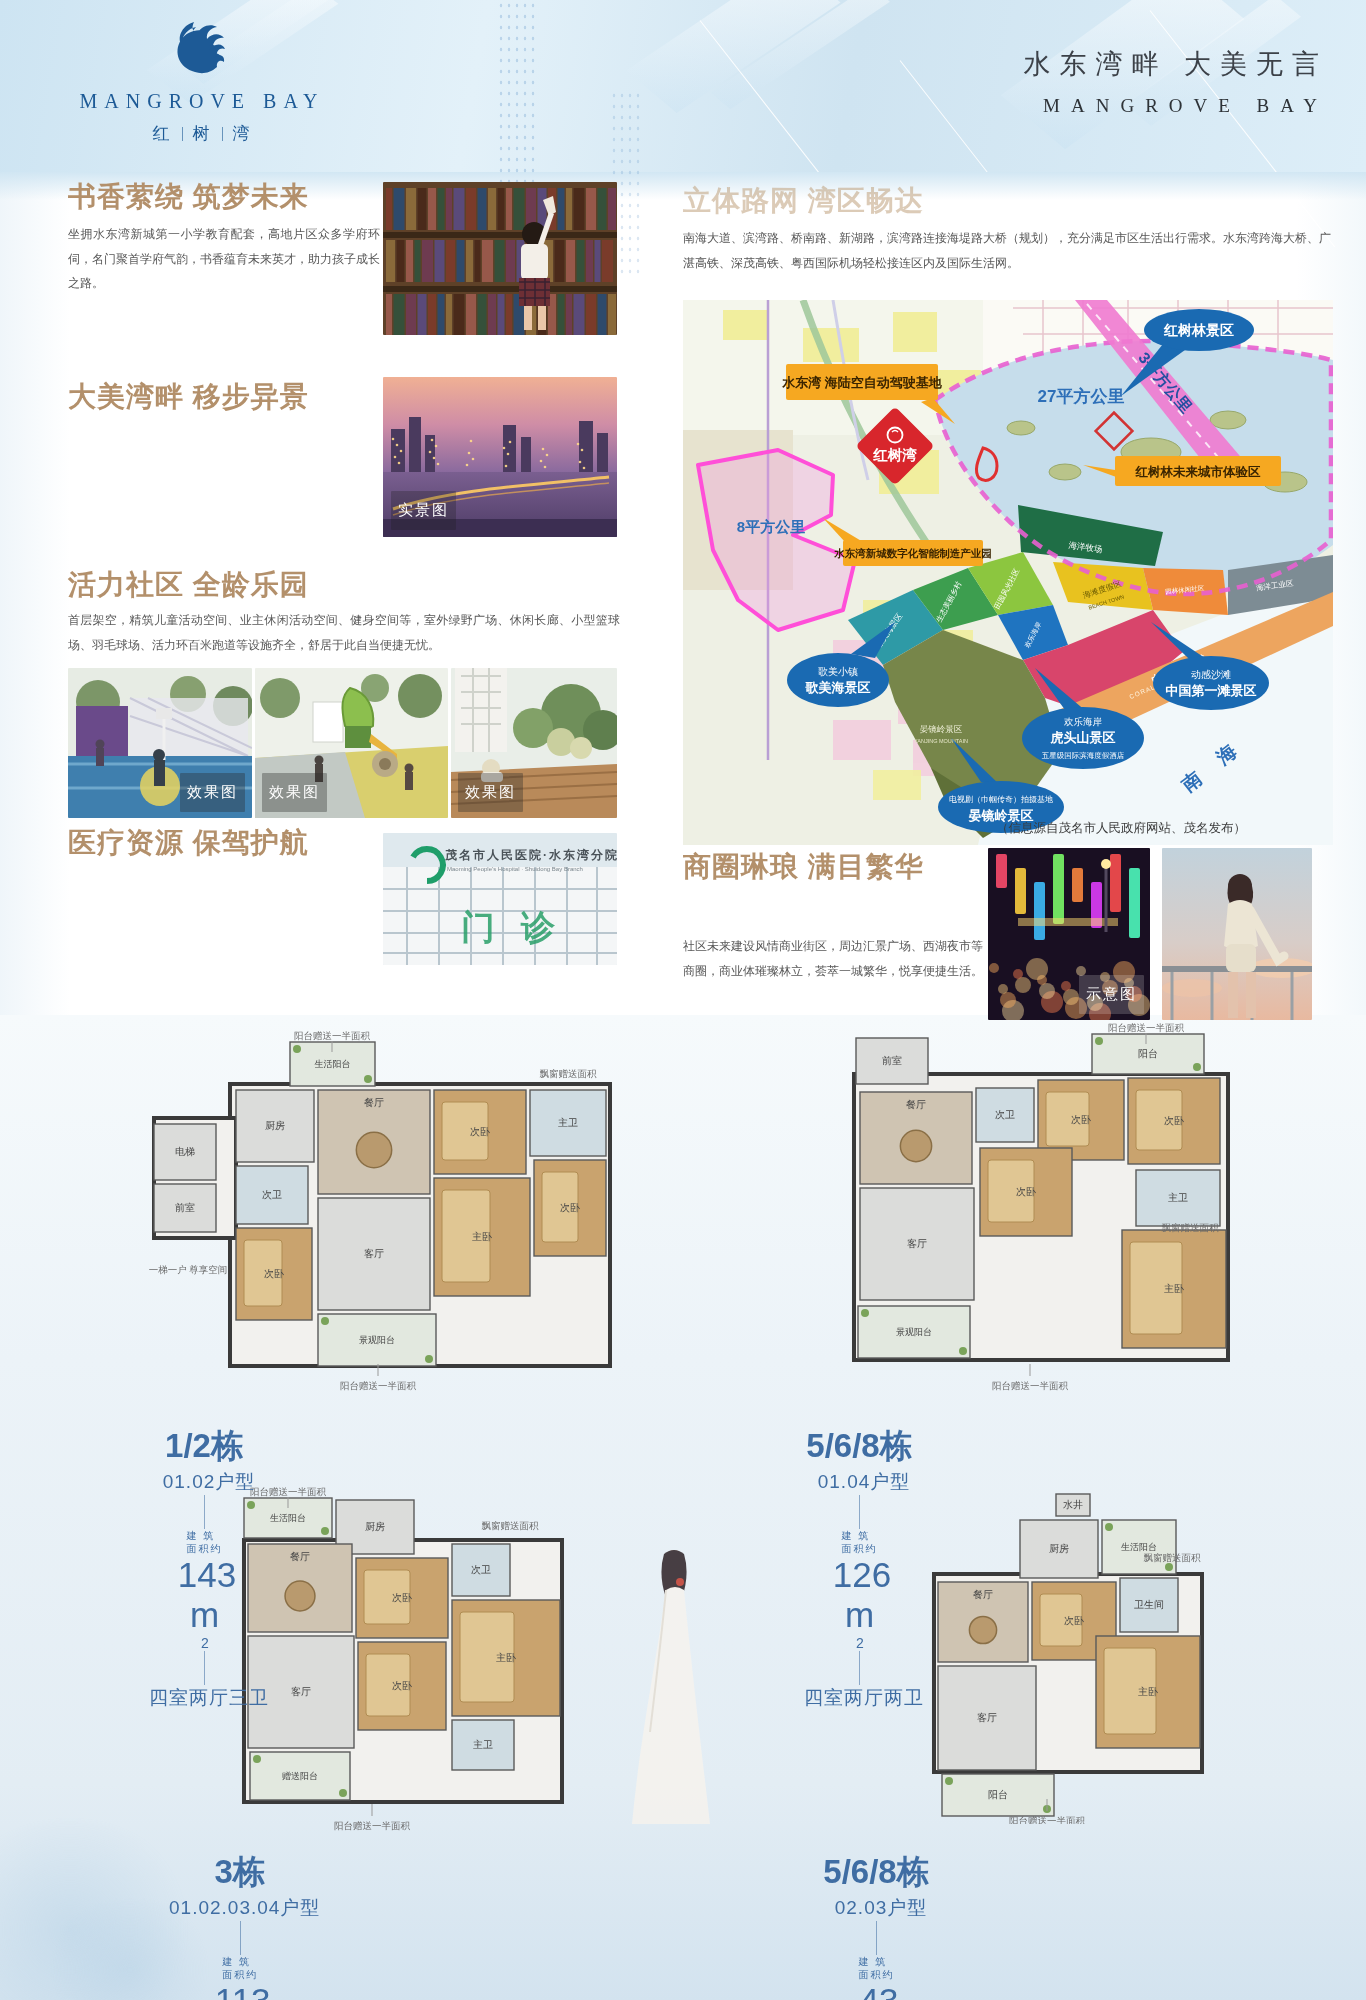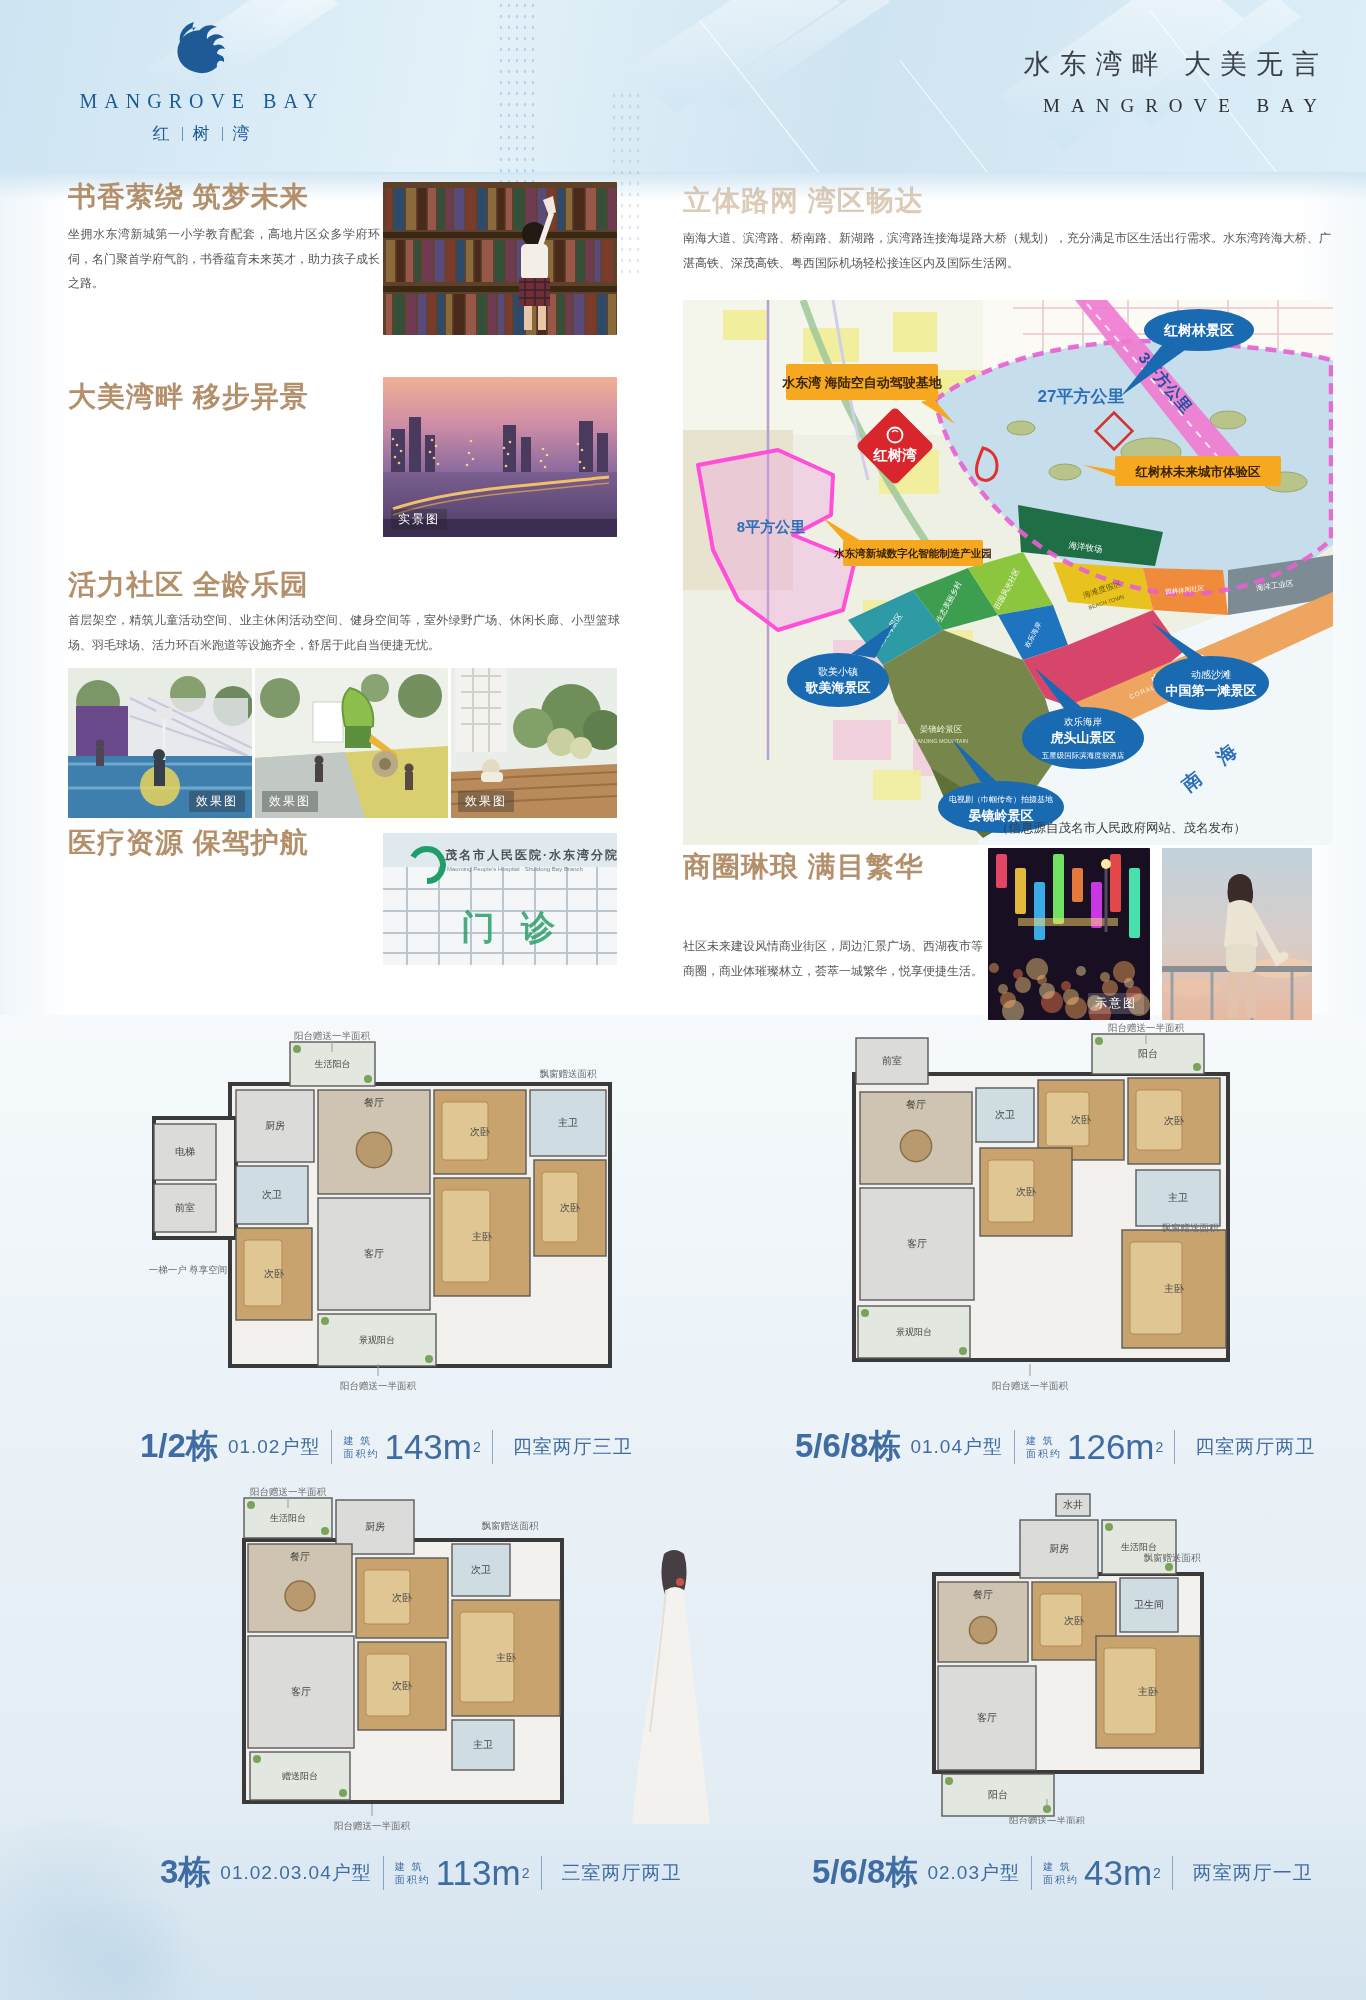--- a/index.html
+++ b/index.html
@@ -19,24 +19,24 @@
   #logo .en{font-family:"Liberation Serif",serif;font-size:20px;letter-spacing:7px;margin-top:6px;}
   #logo .cn{margin-top:9px;font-size:17px;letter-spacing:2px;display:flex;justify-content:center;align-items:center;gap:10px;}
   #logo .cn .bar{width:1px;height:14px;background:#1d5a96;opacity:.6;}
   #slogan{position:absolute;right:38px;top:46px;text-align:right;}
   #slogan .cn{font-size:27px;letter-spacing:9px;color:#3c4148;font-weight:500;}
   #slogan .en{font-family:"Liberation Serif",serif;font-size:19px;letter-spacing:11px;color:#2e3338;margin-top:13px;}
   
   .sec-title{position:absolute;font-size:28px;font-weight:600;color:#b3906b;letter-spacing:1px;white-space:nowrap;}
   .sec-body{position:absolute;font-size:12px;line-height:2.05;color:#575757;text-align:justify;}
   .photo{position:absolute;overflow:hidden;border-radius:1px;}
-  .ptag{position:absolute;font-size:12px;color:#fff;background:rgba(40,40,40,.35);
-    padding:2px 7px;letter-spacing:2px;border-radius:1px;}
+  .ptag{position:absolute;font-size:15px;color:#fff;background:rgba(40,40,40,.35);
+    padding:10px 7px;letter-spacing:2px;border-radius:1px;}
   
-  .fp-label{position:absolute;display:flex;align-items:center;color:#3f6da3;white-space:nowrap;}
+  .fp-label{position:absolute;display:flex;align-items:center;color:#3f6da3;white-space:nowrap;flex-direction:column;}
   .fpl-b{font-size:33px;font-weight:700;}
   .fpl-u{font-size:19px;margin-left:9px;letter-spacing:1px;}
   .fpl-div{width:1px;height:34px;background:#3f6da3;opacity:.55;margin:0 11px;}
   .fpl-cap i{display:block;font-style:normal;font-size:10px;line-height:1.3;letter-spacing:2px;}
   .fpl-a{font-size:35px;font-weight:500;margin-left:5px;}
   .fpl-m{font-size:35px;font-weight:500;}
   .fpl-sup{font-size:14px;margin-left:1px;}
   #footer{position:absolute;left:0;top:1908px;width:1366px;text-align:center;
     font-size:13px;color:#3f3f3f;letter-spacing:.5px;}
   #bottombg{position:absolute;left:0;top:1015px;width:1366px;height:985px;

